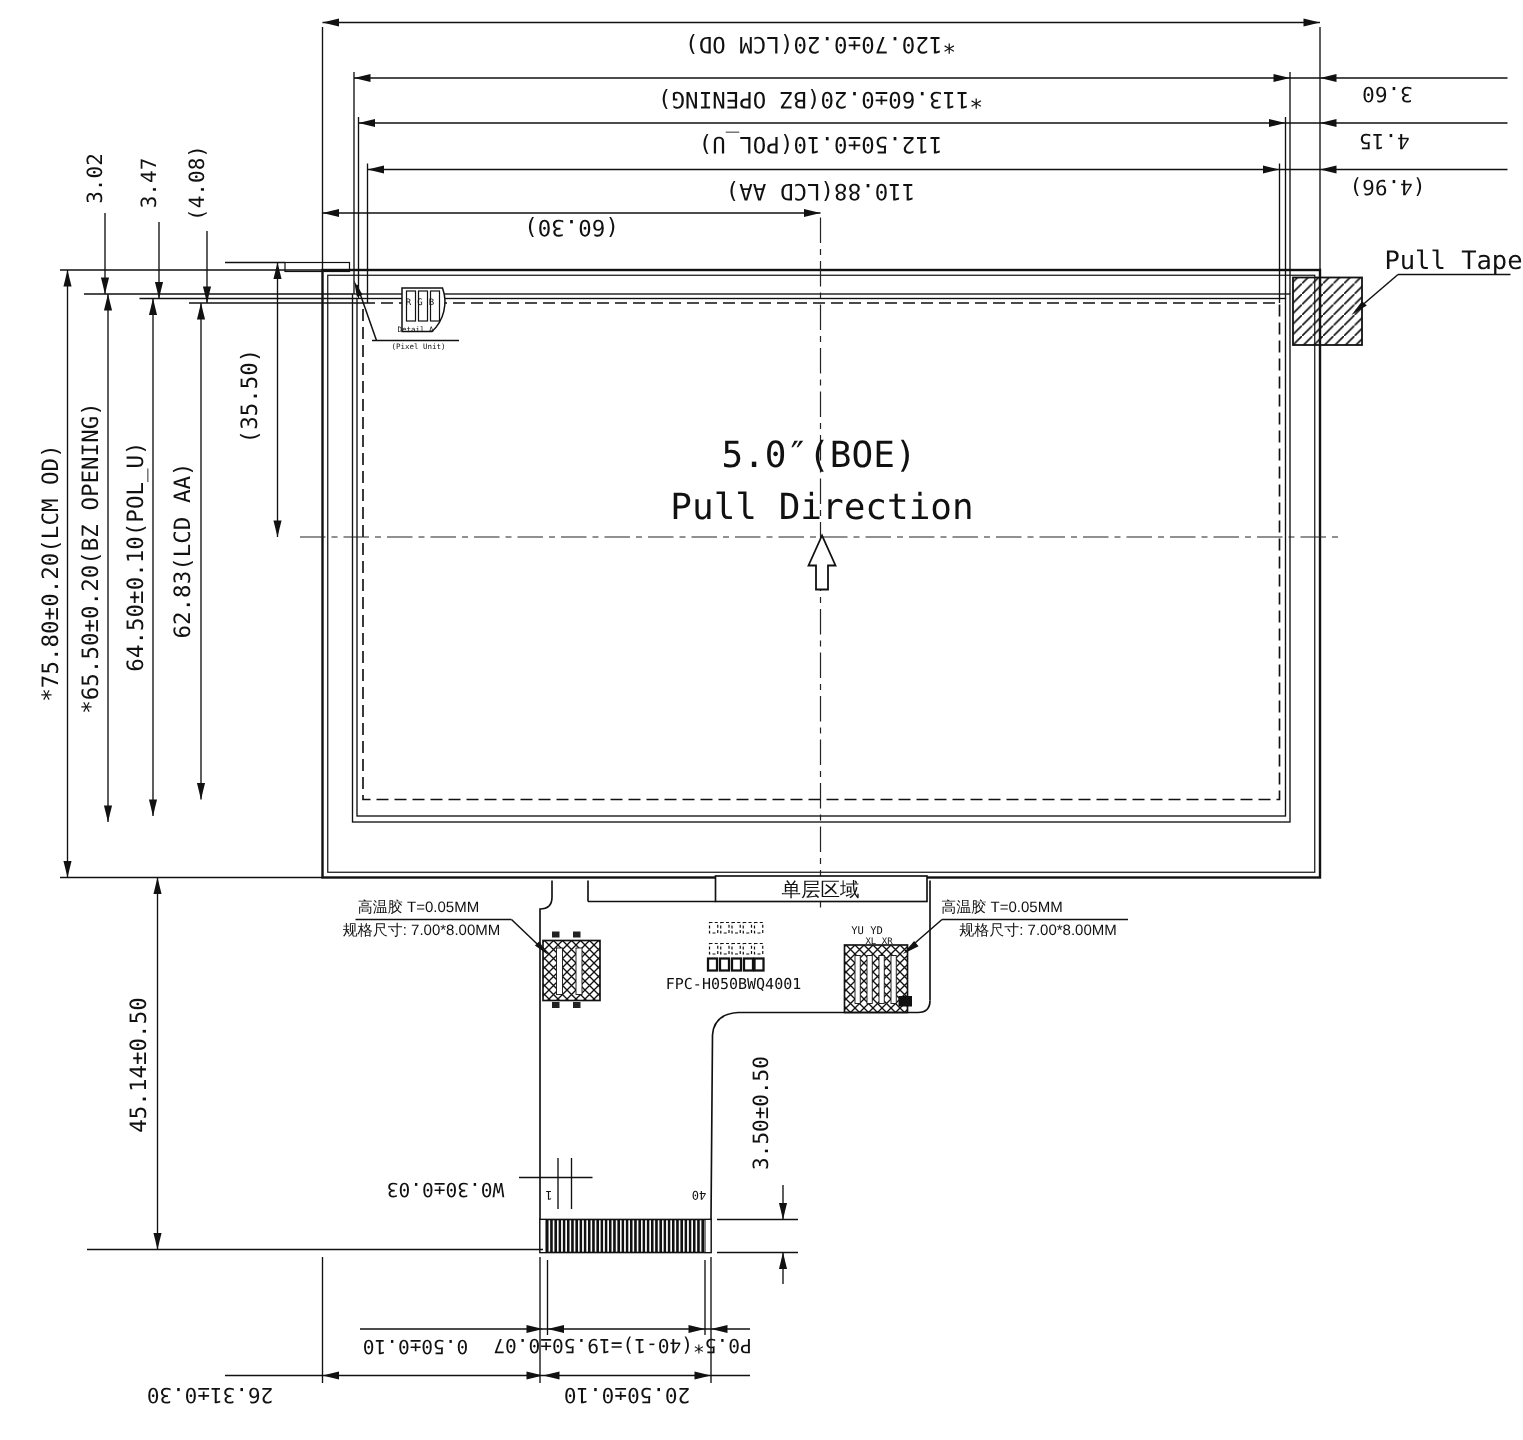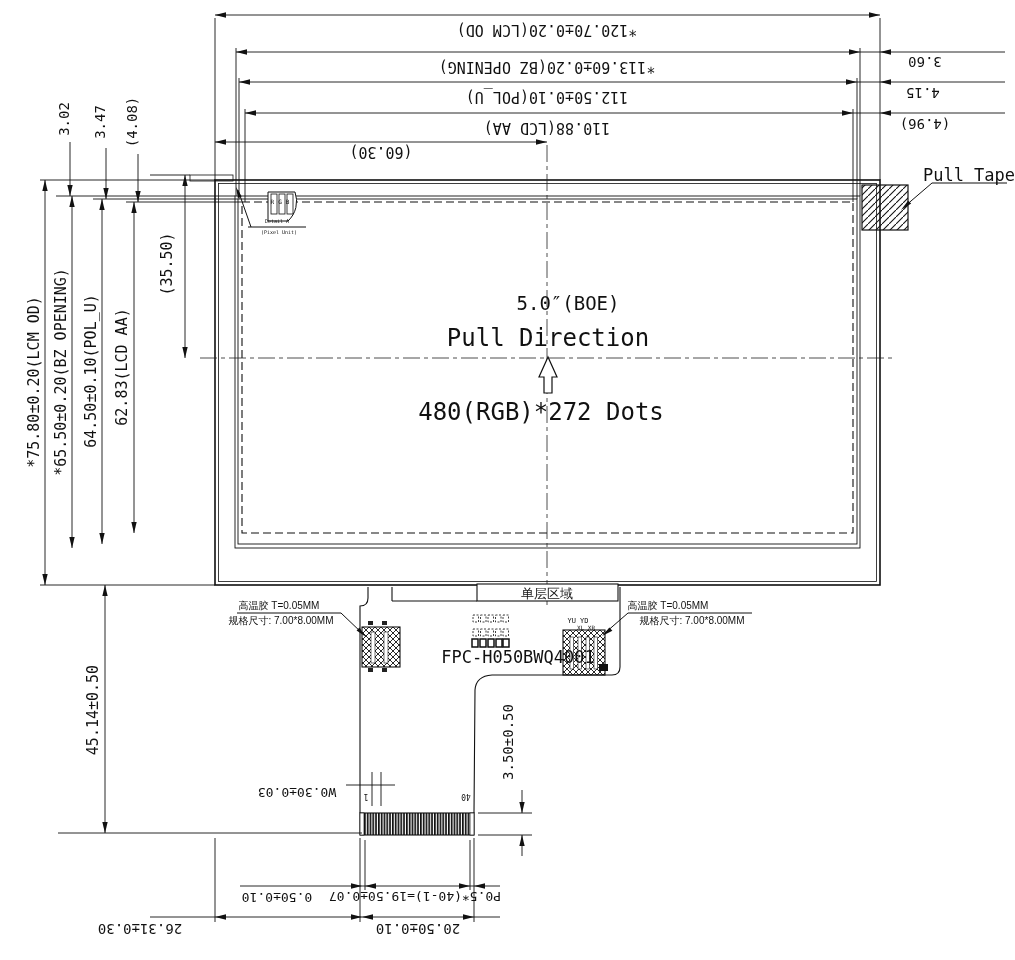--- a/index.html
+++ b/index.html
@@ -237,35 +237,34 @@
 <div class="t r270" style="left:64px;top:119px;font-size:14px">3.02</div>
 <div class="t r270" style="left:100px;top:122px;font-size:14px">3.47</div>
 <div class="t r270" style="left:132px;top:122px;font-size:14px">(4.08)</div>
 <div class="t r270" style="left:34px;top:382px;font-size:15px">*75.80±0.20(LCM OD)</div>
 <div class="t r270" style="left:61px;top:372px;font-size:15px">*65.50±0.20(BZ OPENING)</div>
 <div class="t r270" style="left:91px;top:371px;font-size:15px">64.50±0.10(POL_U)</div>
 <div class="t r270" style="left:122px;top:367px;font-size:15px">62.83(LCD AA)</div>
 <div class="t r270" style="left:167px;top:264px;font-size:15px">(35.50)</div>
 <div class="t r270" style="left:93px;top:710px;font-size:15px">45.14±0.50</div>
 
-<div class="t" style="left:568px;top:303px;font-size:19px">5.0″(BOE)</div>
+<div class="t" style="left:546px;top:303px;font-size:24px">5.0″(BOE)</div>
 <div class="t" style="left:548px;top:338px;font-size:24px">Pull Direction</div>
-<div class="t" style="left:541px;top:412px;font-size:24px">480(RGB)*272 Dots</div>
 <div class="t" style="left:969px;top:175px;font-size:17px">Pull Tape</div>
 
 <div class="t" style="left:282px;top:202px;font-size:6px;letter-spacing:4px">RGB</div>
 <div class="t" style="left:277px;top:221px;font-size:5px">Detail A</div>
 <div class="t" style="left:279px;top:232px;font-size:5px">(Pixel Unit)</div>
 
 <div class="t cn" style="left:547px;top:593px;font-size:13px">单层区域</div>
 <div class="t cn" style="left:279px;top:606px;font-size:10px">高温胶 T=0.05MM</div>
 <div class="t cn" style="left:281px;top:621px;font-size:10px">规格尺寸: 7.00*8.00MM</div>
 <div class="t cn" style="left:668px;top:606px;font-size:10px">高温胶 T=0.05MM</div>
 <div class="t cn" style="left:692px;top:621px;font-size:10px">规格尺寸: 7.00*8.00MM</div>
-<div class="t" style="left:518px;top:657px;font-size:17px">FPC-H050BWQ4001</div>
+<div class="t" style="left:489px;top:657px;font-size:10px">FPC-H050BWQ4001</div>
 <div class="t tiny" style="left:578px;top:621px;font-size:7px">YU YD</div>
 <div class="t tiny" style="left:586px;top:628px;font-size:6px">XL XR</div>
 
 <div class="t r180" style="left:297px;top:792px;font-size:13px">W0.30±0.03</div>
 <div class="t r180" style="left:366px;top:796px;font-size:8px">1</div>
 <div class="t r180" style="left:466px;top:796px;font-size:8px">40</div>
 <div class="t r270" style="left:508px;top:742px;font-size:14px">3.50±0.50</div>
 <div class="t r180" style="left:277px;top:897px;font-size:13px">0.50±0.10</div>
 <div class="t r180" style="left:415px;top:896px;font-size:13px">P0.5*(40-1)=19.50±0.07</div>
 <div class="t r180" style="left:418px;top:929px;font-size:14px">20.50±0.10</div>

